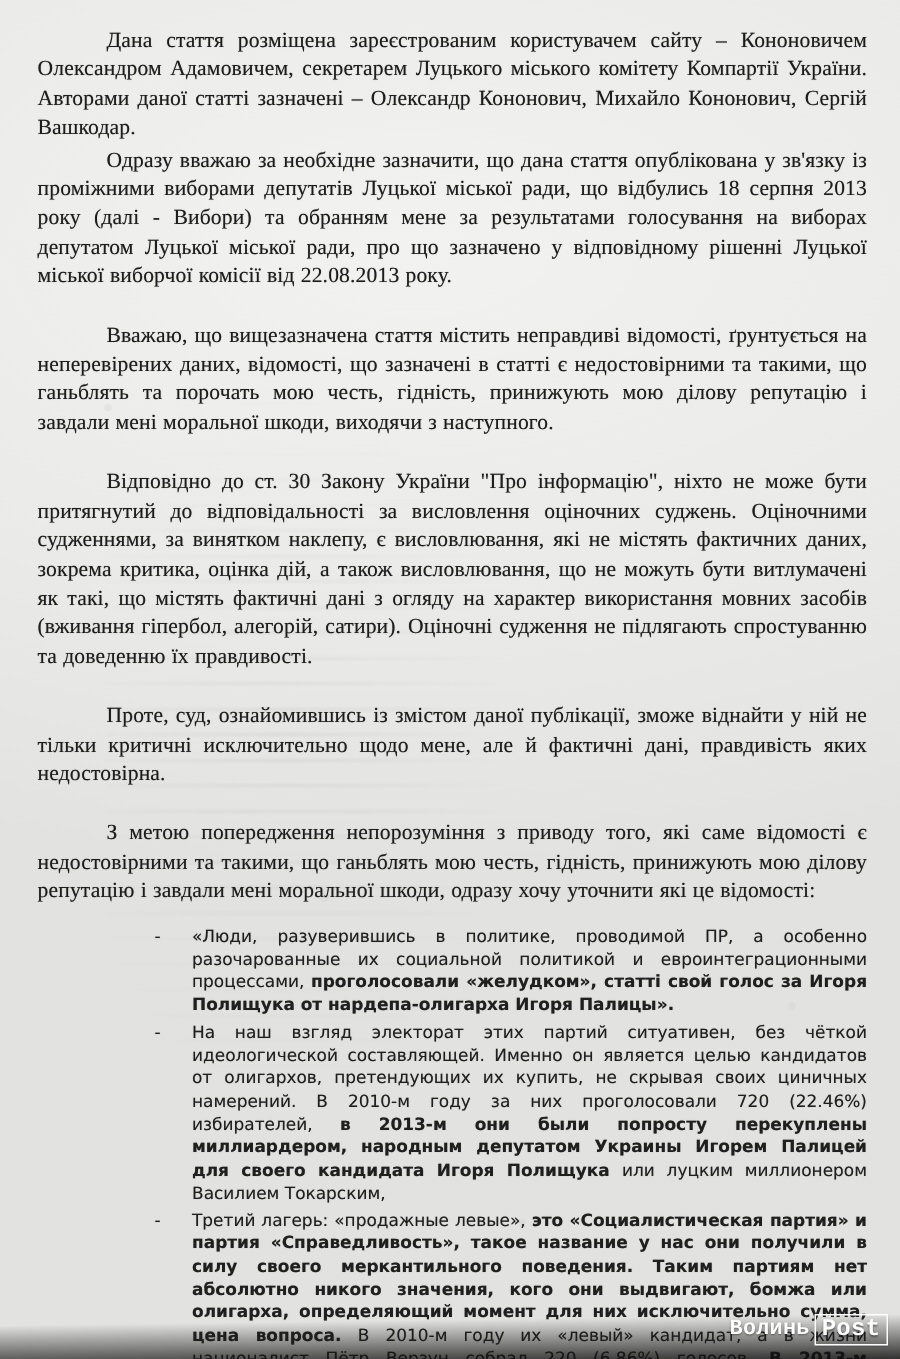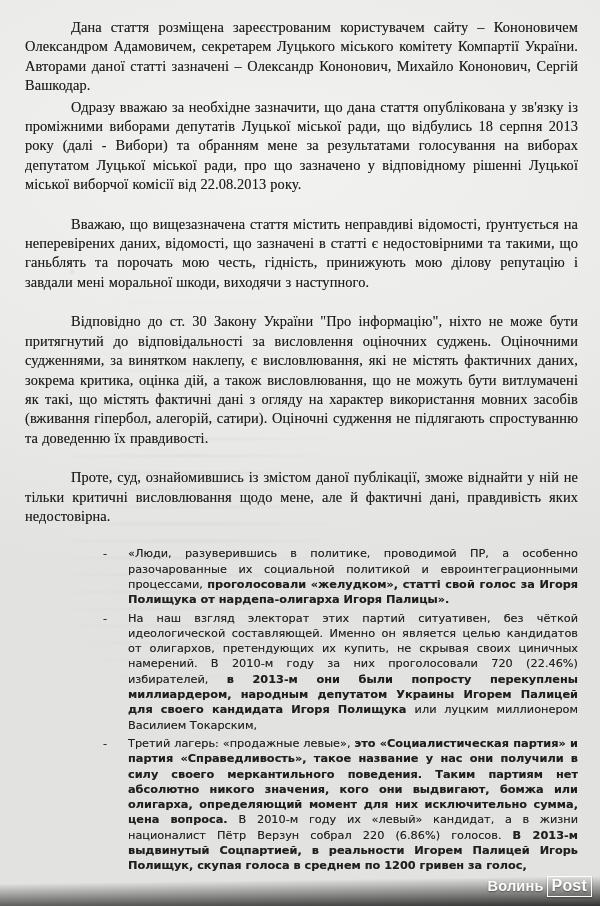--- a/index.html
+++ b/index.html
@@ -115,21 +115,21 @@
   b, strong { font-weight: 700; }
 
   
   #watermark {
     position: absolute;
     right: 8px;
     bottom: 9px;
     z-index: 7;
     display: flex;
     align-items: center;
-    font-family: Liberation Sans, sans-serif;
+    font-family: Liberation Mono, monospace;
     line-height: 1;
     user-select: none;
   }
   #watermark .wm-word {
     color: #fdfdfd;
     font-size: 14.5px;
     font-weight: 700;
     letter-spacing: .2px;
     text-shadow: 0 1px 1.5px rgba(0,0,0,.45);
   }
@@ -151,21 +151,22 @@
 <div id="page">
 
   <div id="showthrough"></div>
 
   <div id="content">
 
     <p class="para tight">Дана стаття розміщена зареєстрованим користувачем сайту – Кононовичем Олександром Адамовичем, секретарем Луцького міського комітету Компартії України. Авторами даної статті зазначені – Олександр Кононович, Михайло Кононович, Сергій Вашкодар.</p>
     <p class="para gap">Одразу вважаю за необхідне зазначити, що дана стаття опублікована у зв'язку із проміжними виборами депутатів Луцької міської ради, що відбулись 18 серпня 2013 року (далі - Вибори) та обранням мене за результатами голосування на виборах депутатом Луцької міської ради, про що зазначено у відповідному рішенні Луцької міської виборчої комісії від 22.08.2013 року.</p>
     <p class="para gap">Вважаю, що вищезазначена стаття містить неправдиві відомості, ґрунтується на неперевірених даних, відомості, що зазначені в статті є недостовірними та такими, що ганьблять та порочать мою честь, гідність, принижують мою ділову репутацію і завдали мені моральної шкоди, виходячи з наступного.</p>
     <p class="para gap">Відповідно до ст. 30 Закону України "Про інформацію", ніхто не може бути притягнутий до відповідальності за висловлення оціночних суджень. Оціночними судженнями, за винятком наклепу, є висловлювання, які не містять фактичних даних, зокрема критика, оцінка дій, а також висловлювання, що не можуть бути витлумачені як такі, що містять фактичні дані з огляду на характер використання мовних засобів (вживання гіпербол, алегорій, сатири). Оціночні судження не підлягають спростуванню та доведенню їх правдивості.</p>
-    <p class="para gap">Проте, суд, ознайомившись із змістом даної публікації, зможе віднайти у ній не тільки критичні висловлювання щодо мене, але й фактичні дані, правдивість яких недостовірна.</p>
+    <p class="para gap">Проте, суд, ознайомившись із змістом даної публікації, зможе віднайти у ній не тільки критичні исключительно щодо мене, але й фактичні дані, правдивість яких недостовірна.</p>
+    <p class="para">З метою попередження непорозуміння з приводу того, які саме відомості є недостовірними та такими, що ганьблять мою честь, гідність, принижують мою ділову репутацію і завдали мені моральної шкоди, одразу хочу уточнити які це відомості:</p>
 
     <ul class="bullets">
       <li>
         <span class="dash">-</span>
         <span class="rich"><span>«Люди, разуверившись в политике, проводимой ПР, а особенно разочарованные их социальной политикой и евроинтеграционными процессами, </span><b>проголосовали «желудком», статті свой голос за Игоря Полищука от нардепа-олигарха Игоря Палицы».</b></span>
       </li>
       <li>
         <span class="dash">-</span>
         <span class="rich"><span>На наш взгляд электорат этих партий ситуативен, без чёткой идеологической составляющей. Именно он является целью кандидатов от олигархов, претендующих их купить, не скрывая своих циничных намерений. В 2010-м году за них проголосовали 720 (22.46%) избирателей, </span><b>в 2013-м они были попросту перекуплены миллиардером, народным депутатом Украины Игорем Палицей для своего кандидата Игоря Полищука </b><span>или луцким миллионером Василием Токарским,</span></span>
       </li>

